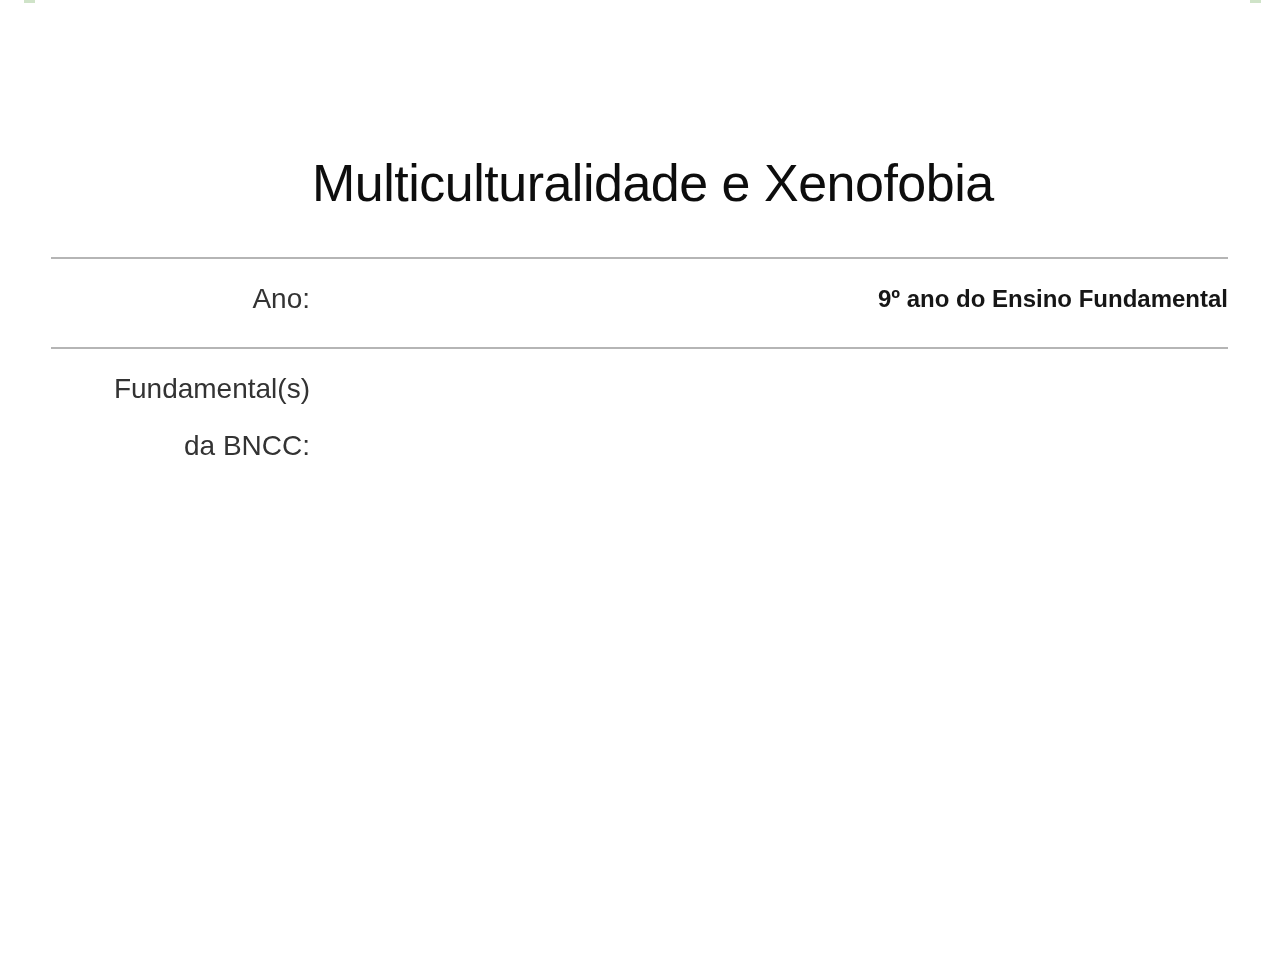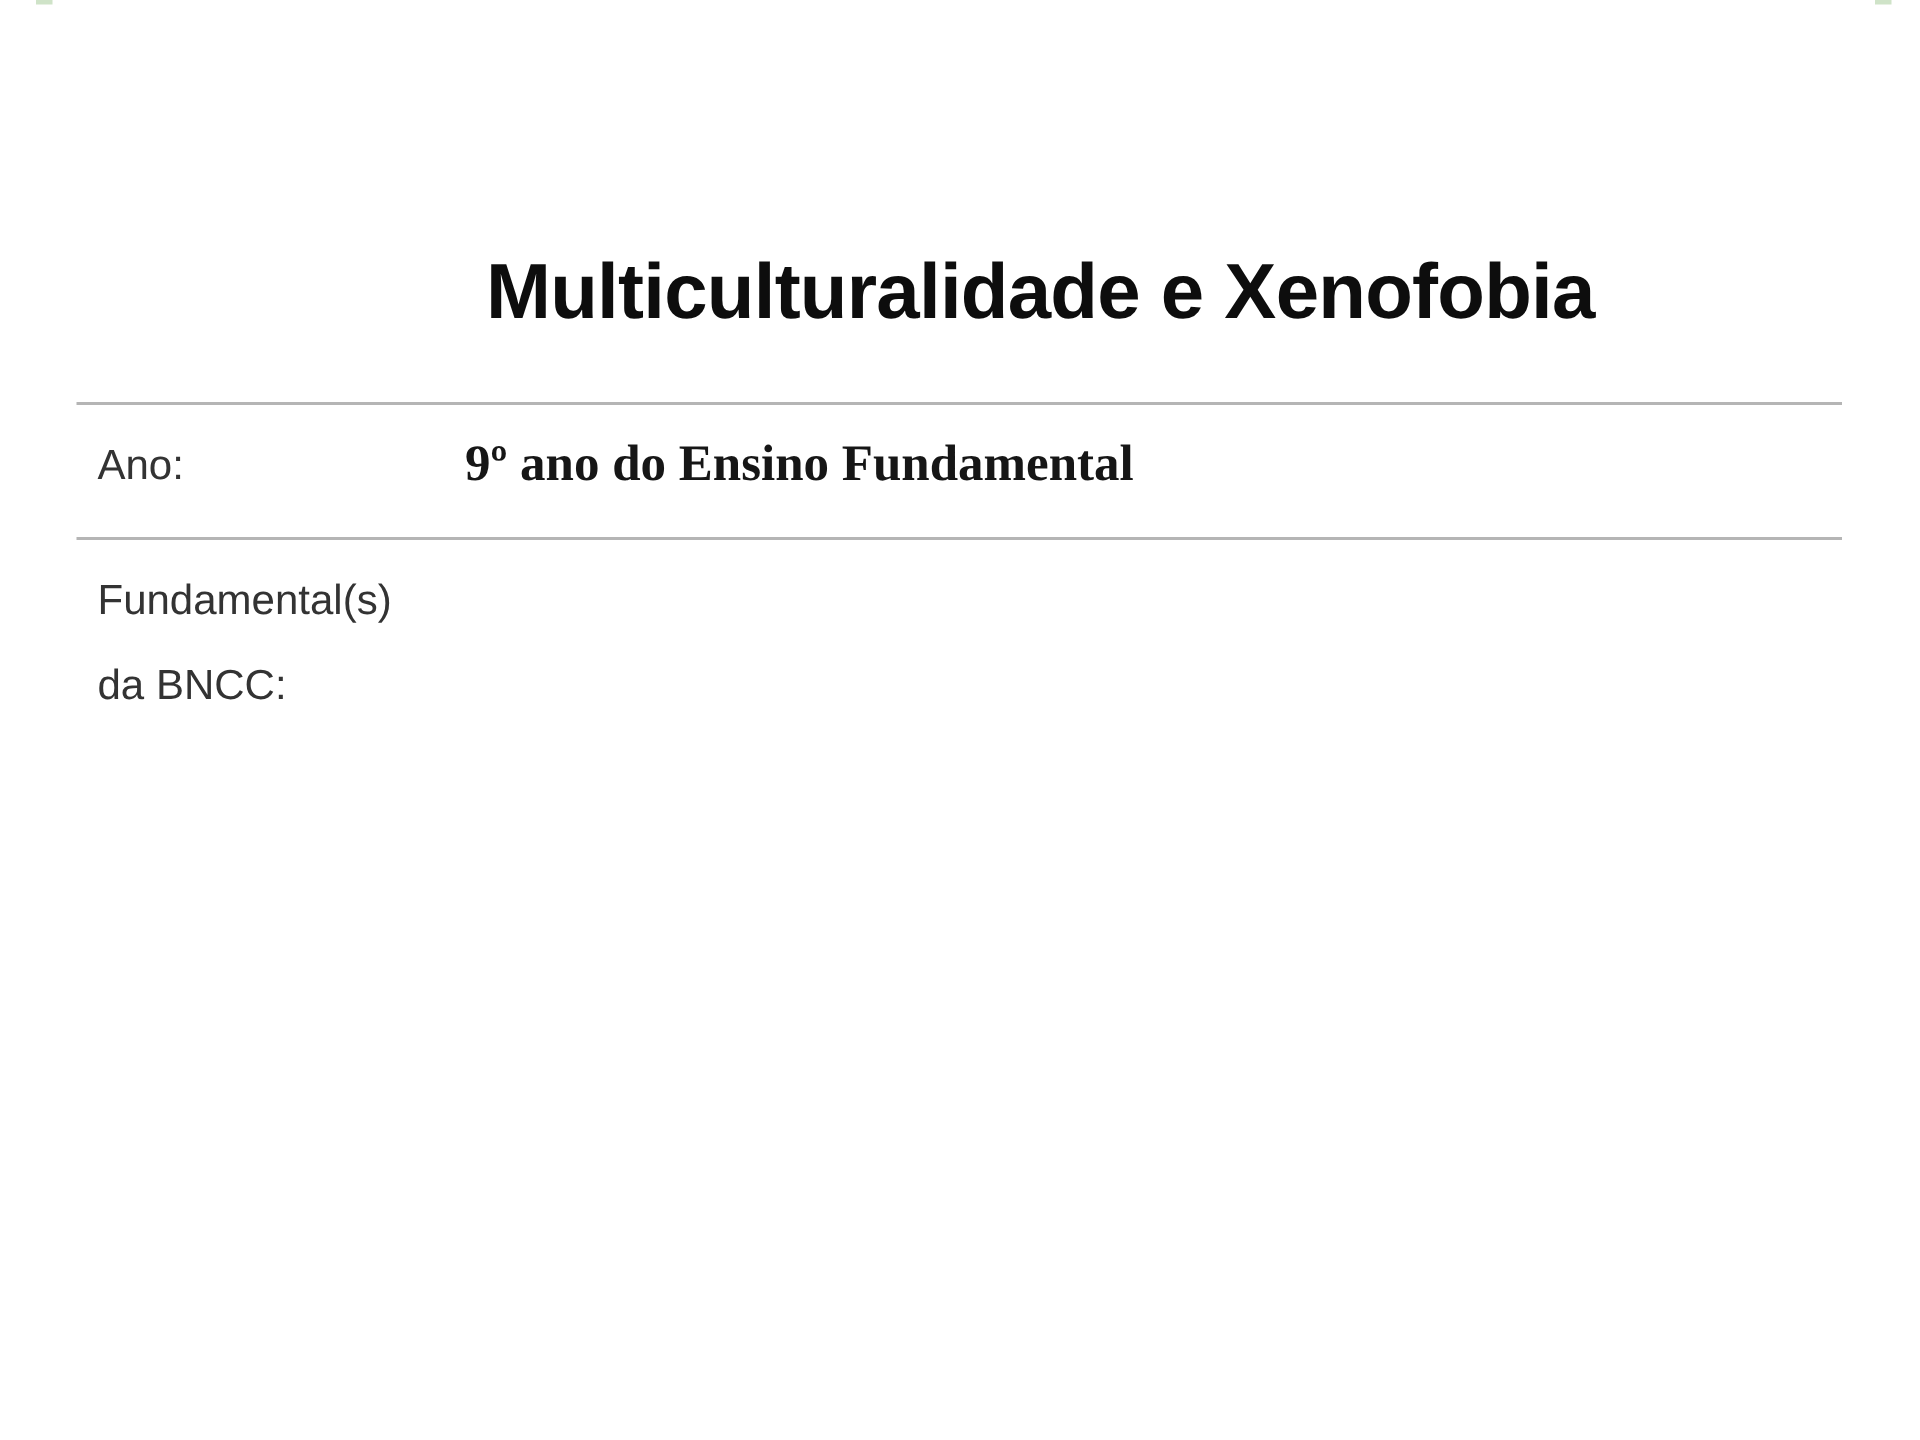--- a/index.html
+++ b/index.html
@@ -22,58 +22,58 @@
     width: 11px;
     background: var(--edge-artifact, #cfe3c8);
   }
   .edge-artifact.left  { left: 24px; }
   .edge-artifact.right { left: 1250px; }
 
   .title {
     position: absolute;
     left: 308px;
     top: 150px;
-    margin: 16px;
+    margin: 4px;
     font-size: 52px;
     line-height: 1.15;
-    font-weight: 700;
+    font-weight: 400;
     letter-spacing: -0.5px;
     color: var(--title, #0d0d0d);
     white-space: nowrap;
   }
 
   .info-table {
     position: absolute;
     left: 51px;
-    top: 268px;
+    top: 257px;
     width: 1177px;
+    text-align: right;
   }
   .row {
     display: flex;
     align-items: flex-start;
     border-top: 2px solid var(--divider, #b5b5b5);
     padding: 11px 0 20px 0;
   }
   .cell-label {
     flex: 0 0 245px;
     margin-left: 14px;
     font-size: 28px;
     font-weight: 400;
     line-height: 57px;
     color: var(--label, #333333);
     white-space: pre-line;
   }
   .cell-value {
     flex: 1;
-    font-size: 34px;
+    font-size: 24px;
     font-weight: 700;
     line-height: 57px;
     color: var(--value, #161616);
     white-space: pre-line;
-    font-family: Liberation Serif, serif;
   }
 </style>
 </head>
 <body>
 
 <div class="edge-artifact left"></div>
 <div class="edge-artifact right"></div>
 
 <h1 class="title">Multiculturalidade e Xenofobia</h1>
 

